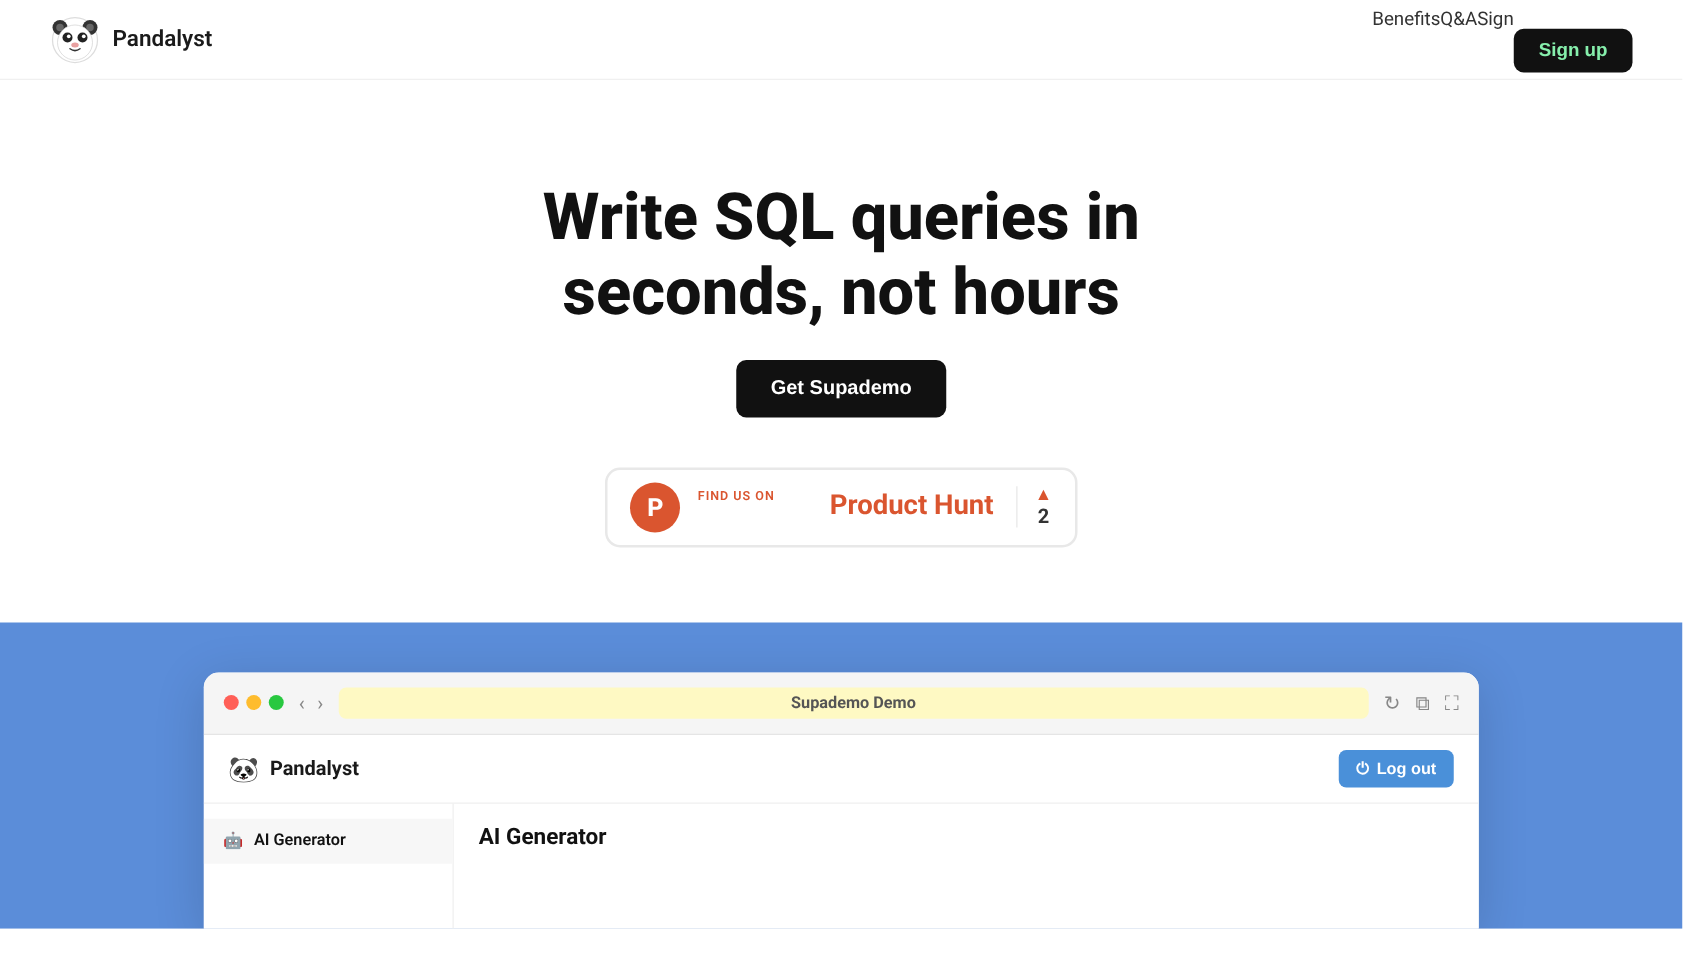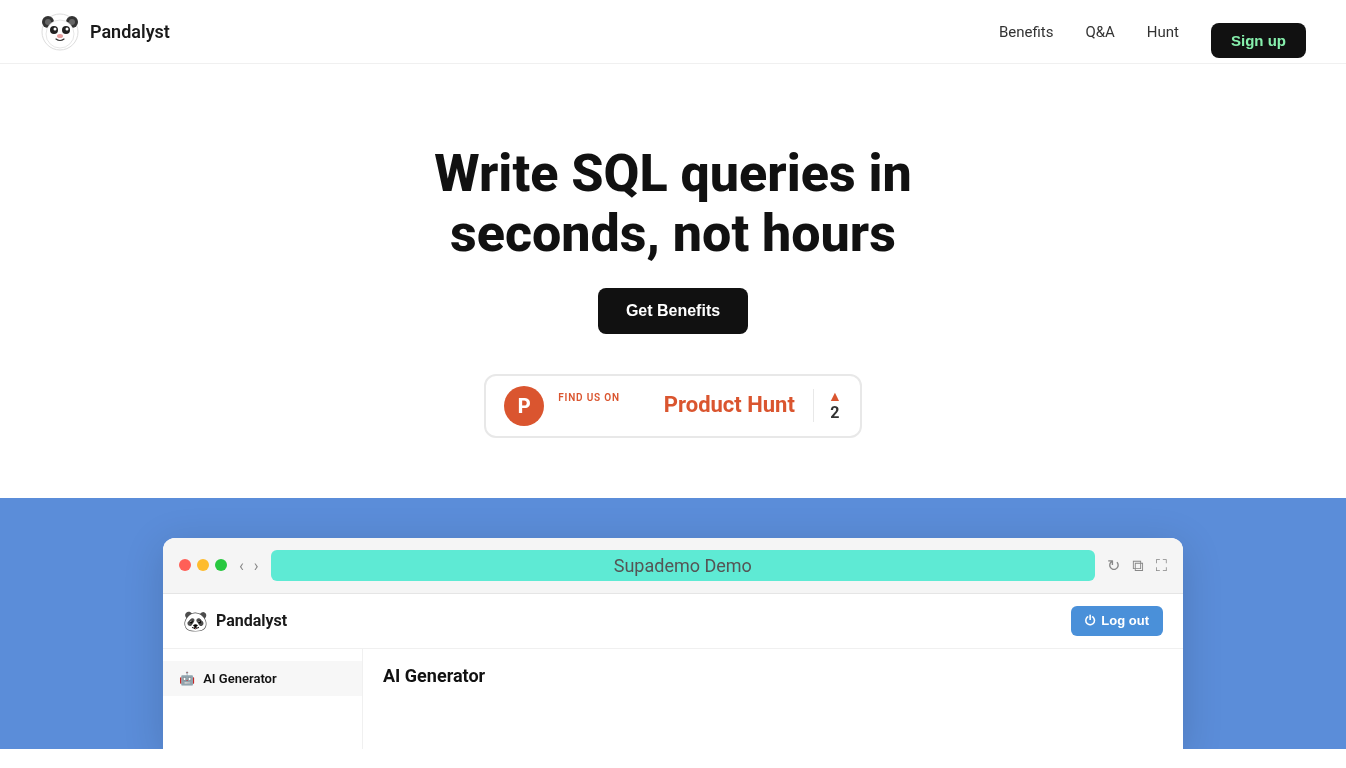--- a/index.html
+++ b/index.html
@@ -30,22 +30,21 @@
       cursor: pointer;
     }
 
     .panda-logo {
       width: 40px;
       height: 40px;
     }
 
     .navbar-links {
       display: flex;
-      align-items: center;
-      gap: 32px;
+      align-items: flex-start;
     }
 
     .nav-link {
       font-size: 15px;
       color: #333;
       cursor: pointer;
       text-decoration: none;
       font-weight: 400;
     }
 
@@ -223,26 +222,27 @@
     }
 
     .browser-nav-btn {
       font-size: 16px;
       cursor: pointer;
       color: #888;
     }
 
     .browser-url {
       flex: 1;
-      background: #5eead4;
+      background: #fef9c3;
       border-radius: 6px;
       padding: 5px 14px;
-      font-size: 18px;
+      font-size: 13px;
       color: #555;
       text-align: center;
+      font-weight: bold;
     }
 
     .browser-actions {
       display: flex;
       gap: 12px;
       color: #888;
     }
 
     .browser-action-btn {
       font-size: 16px;
@@ -352,28 +352,28 @@
       <ellipse cx="20" cy="24" rx="3" ry="2" fill="#e8a0a0"></ellipse>
 
       <path d="M16 27 Q20 30 24 27" fill="none" stroke="#333" stroke-width="1.2" stroke-linecap="round"></path>
     </svg>
     <span>Pandalyst</span>
   </div>
 
   <div class="navbar-links">
     <a class="nav-link">Benefits</a>
     <a class="nav-link">Q&amp;A</a>
-    <a class="nav-link">Hunt</a>
+    <a class="nav-link">Sign</a>
     <button class="btn-signup">Sign up</button>
   </div>
 </nav>
 
 <section class="hero">
   <h1 class="hero-title">Write SQL queries in seconds, not hours</h1>
-  <button class="btn-get-started">Get Benefits</button>
+  <button class="btn-get-started">Get Supademo</button>
 
   <a class="ph-badge">
     <div class="ph-icon">
       <span>P</span>
     </div>
     <div class="ph-text">
       <span class="ph-find-us">FIND US ON</span>
       <span class="ph-name">Product Hunt</span>
     </div>
     <div class="ph-votes">

